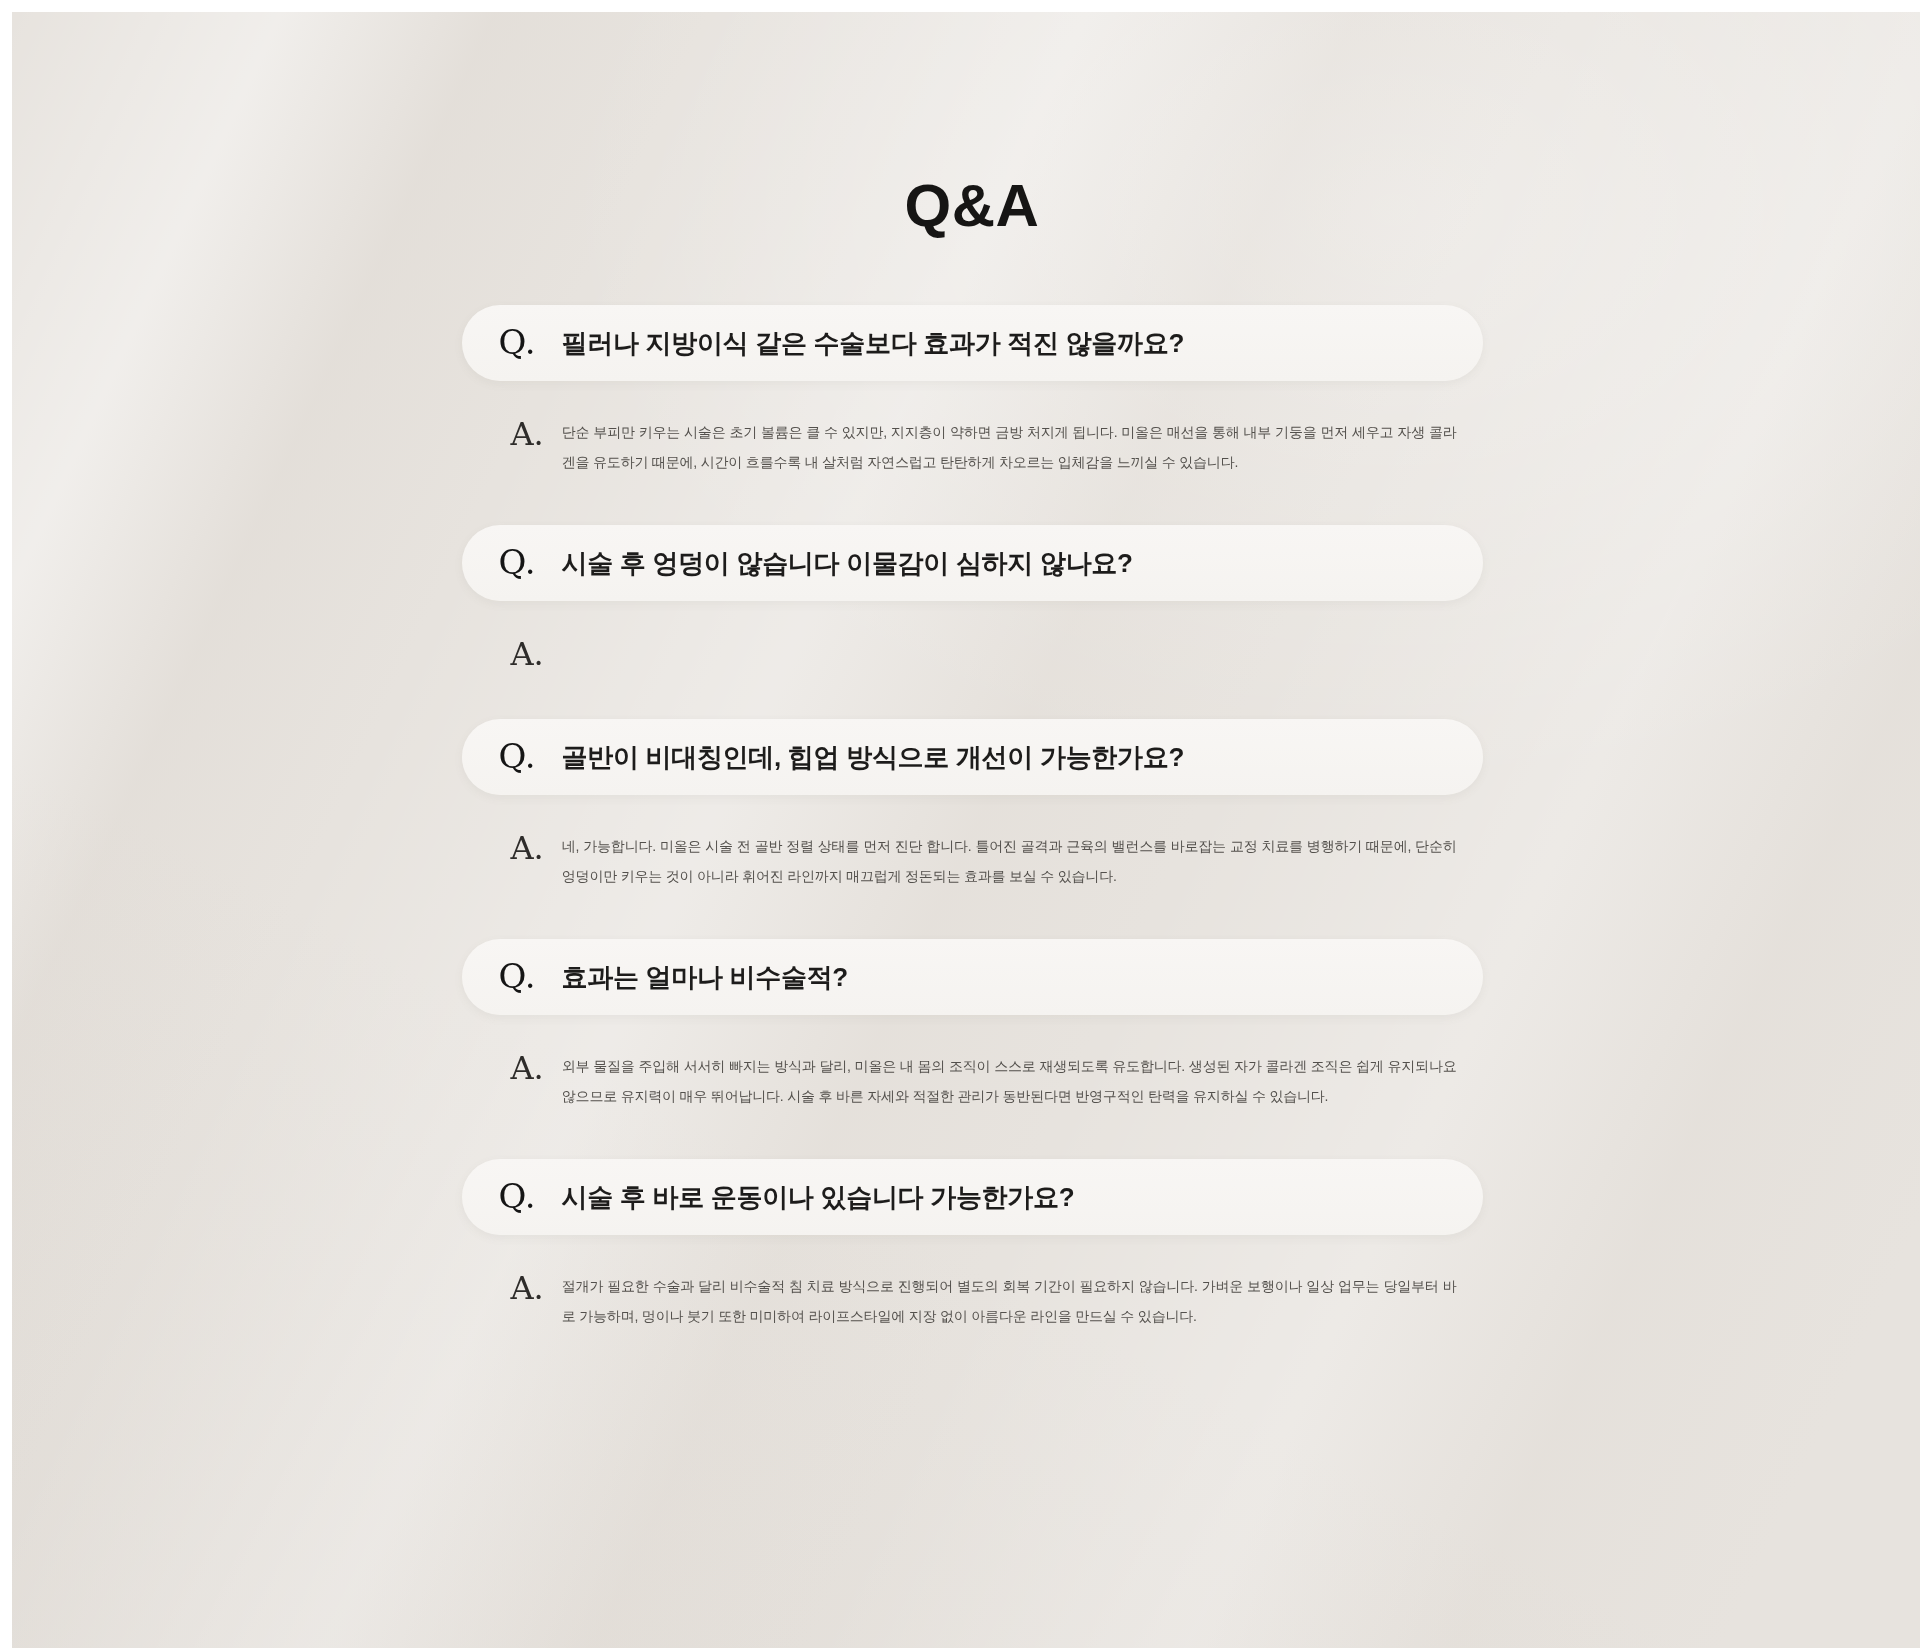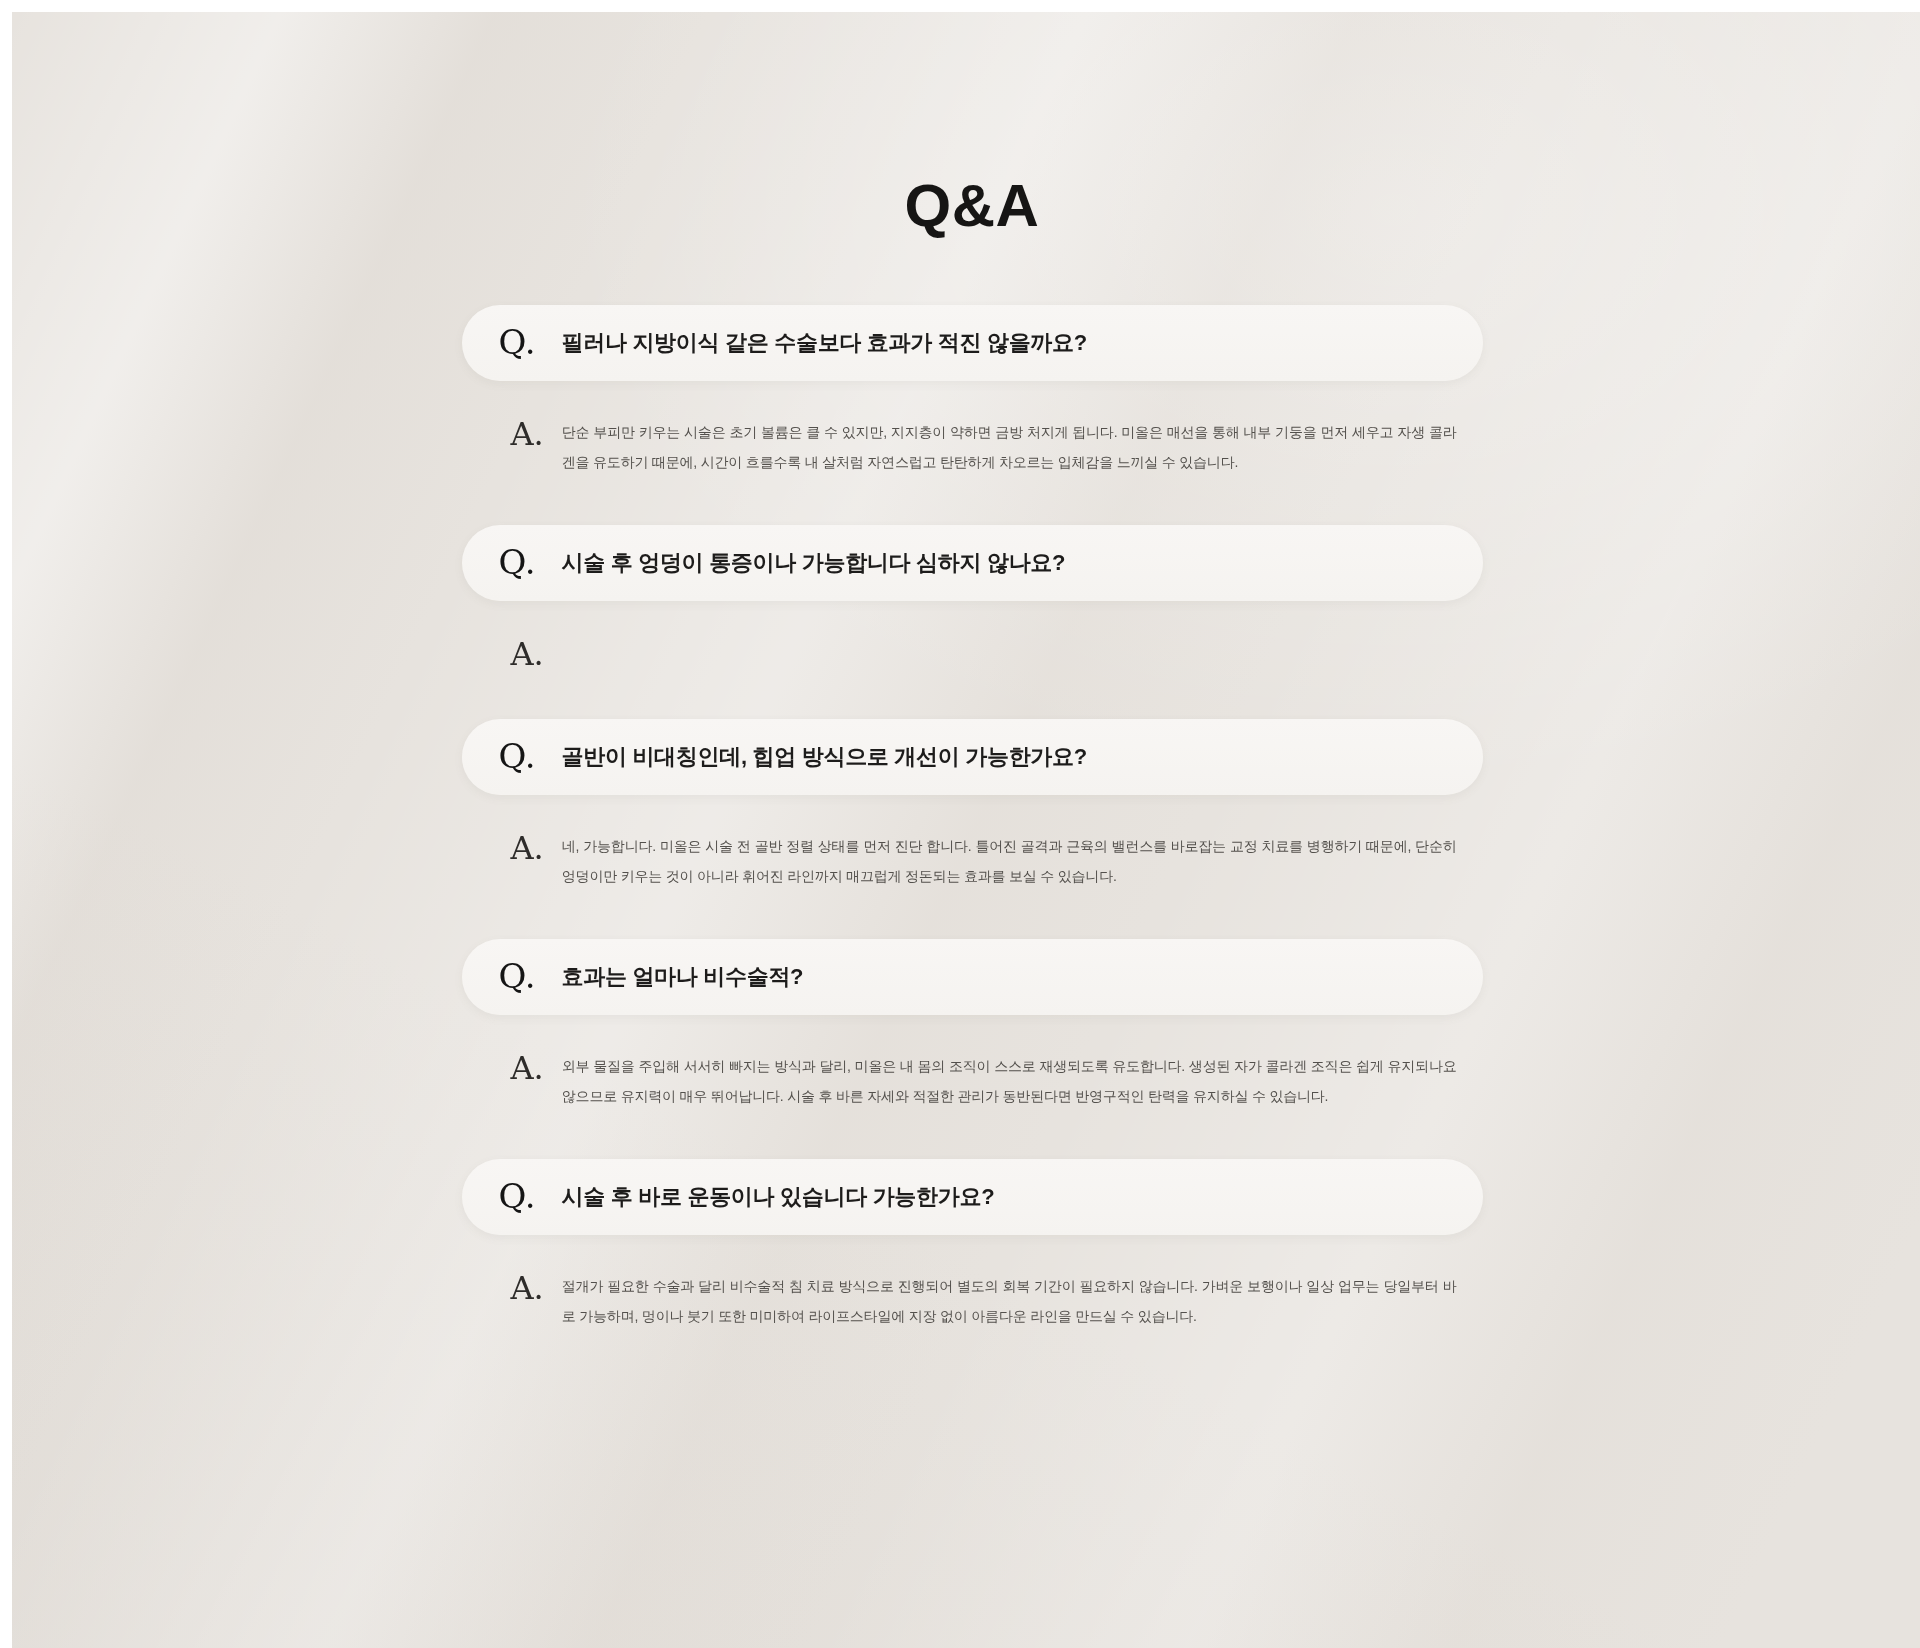--- a/index.html
+++ b/index.html
@@ -65,21 +65,21 @@
   .q-mark {
     font-family:"DejaVu Serif","Liberation Serif",serif;
     font-size:34px;
     line-height:34px;
     color:#151515;
     transform:translateY(-1px);
   }
 
   .question-text {
     margin-left:22px;
-    font-size:22px;
+    font-size:26px;
     font-weight:700;
     color:#1d1c1b;
     letter-spacing:-0.3px;
   }
 
   .answer-row {
     display:flex;
     align-items:flex-start;
     margin-top:32px;
     padding-left:45px;
@@ -122,21 +122,21 @@
         </div>
         <div class="answer-row">
           <span class="a-mark">A.</span>
           <p class="answer-text">단순 부피만 키우는 시술은 초기 볼륨은 클 수 있지만, 지지층이 약하면 금방 처지게 됩니다. 미올은 매선을 통해 내부 기둥을 먼저 세우고 자생 콜라겐을 유도하기 때문에, 시간이 흐를수록 내 살처럼 자연스럽고 탄탄하게 차오르는 입체감을 느끼실 수 있습니다.</p>
         </div>
       </div>
 
       <div class="faq-item">
         <div class="question-pill">
           <span class="q-mark">Q.</span>
-          <span class="question-text">시술 후 엉덩이 통증이나 가능합니다 심하지 않나요?</span>
+          <span class="question-text">시술 후 엉덩이 않습니다 이물감이 심하지 않나요?</span>
         </div>
         <div class="answer-row">
           <span class="a-mark">A.</span>
         </div>
       </div>
 
       <div class="faq-item">
         <div class="question-pill">
           <span class="q-mark">Q.</span>
           <span class="question-text">골반이 비대칭인데, 힙업 방식으로 개선이 가능한가요?</span>

